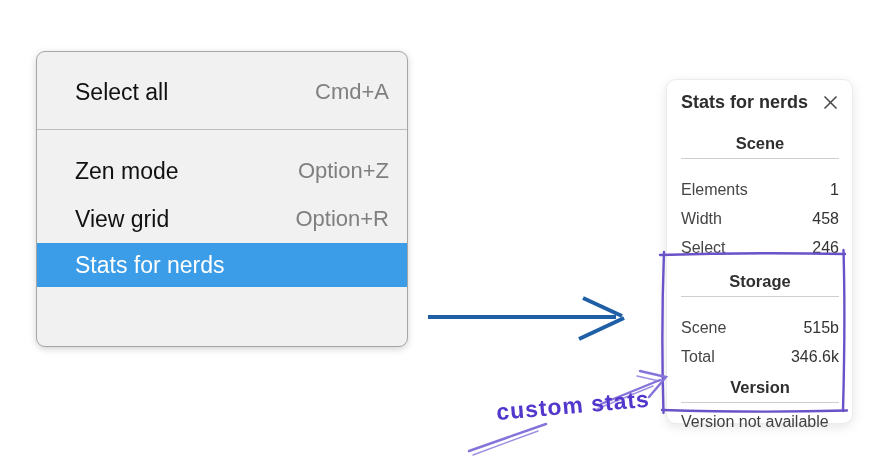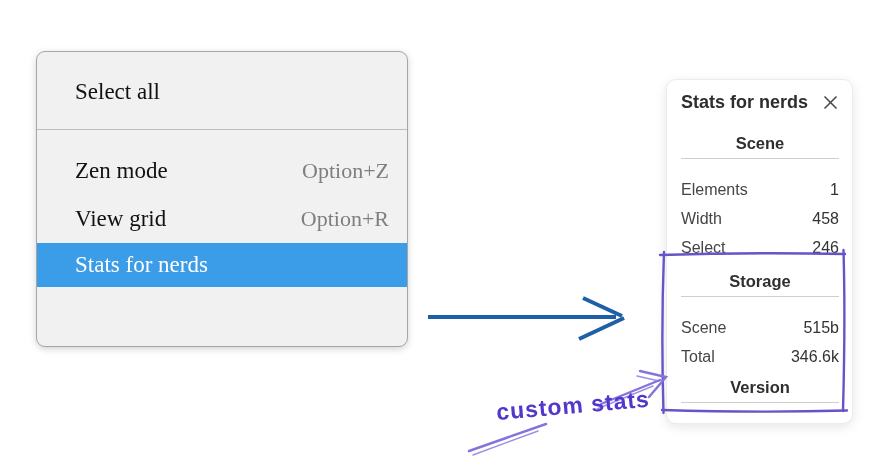--- a/index.html
+++ b/index.html
@@ -6,21 +6,21 @@
   .stage{
     position:relative;width:873px;height:461px;background:#ffffff;overflow:hidden;
     font-family:"Liberation Sans", sans-serif;
   }
 
   
   .menu{
     position:absolute;left:36px;top:51px;width:372px;height:296px;
     background:var(--menu-bg);border:1px solid var(--menu-border);
     border-radius:9px;box-shadow:0 2px 7px rgba(0,0,0,.18);
-    box-sizing:border-box;padding-top:16px;overflow:hidden;font-family:Liberation Serif, serif;
+    box-sizing:border-box;padding-top:16px;overflow:hidden;
   }
   .menu-row{
     height:48px;display:flex;align-items:center;justify-content:space-between;
     padding:0 18px 0 38px;font-size:23px;color:var(--menu-text);cursor:default;
   }
   .menu-row .mi-short{font-size:22px;color:var(--menu-shortcut);}
   .menu-sep{height:1px;background:var(--menu-separator);margin:13px 0 17px 0;}
   .menu-row.selected{
     height:44px;background:var(--menu-highlight);color:var(--menu-highlight-text);
   }
@@ -66,20 +66,21 @@
   }
 </style>
 </head>
 <body>
 
 <div class="stage">
 
   <div class="menu">
     <div class="menu-row">
       <span class="mi-label">Select all</span>
+      <span class="mi-short">Cmd+A</span>
     </div>
     <div class="menu-sep"></div>
     <div class="menu-row">
       <span class="mi-label">Zen mode</span>
       <span class="mi-short">Option+Z</span>
     </div>
     <div class="menu-row">
       <span class="mi-label">View grid</span>
       <span class="mi-short">Option+R</span>
     </div>
@@ -129,20 +130,21 @@
         <div class="stat-row">
           <span>Total</span>
           <span class="val">346.6k</span>
         </div>
       </div>
     </div>
 
     <div class="section">
       <div class="sec-title t-version">Version</div>
       <div class="sec-line"></div>
+      <div class="panel-note">Version not available</div>
     </div>
   </div>
 
   <svg class="overlay" viewBox="0 0 873 461">
 
     <g>
       <path class="blue-arrow" d="M428,317 L616,317"></path>
       <path class="blue-arrow" d="M583,298 L622,316"></path>
       <path class="blue-arrow" d="M624,318 L579,339"></path>
     </g>

